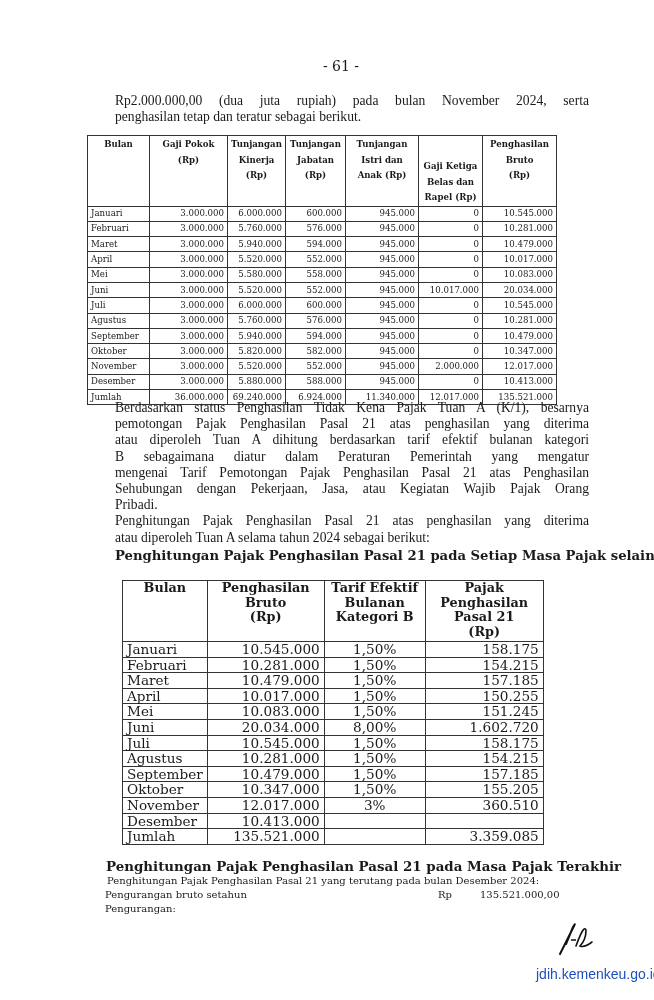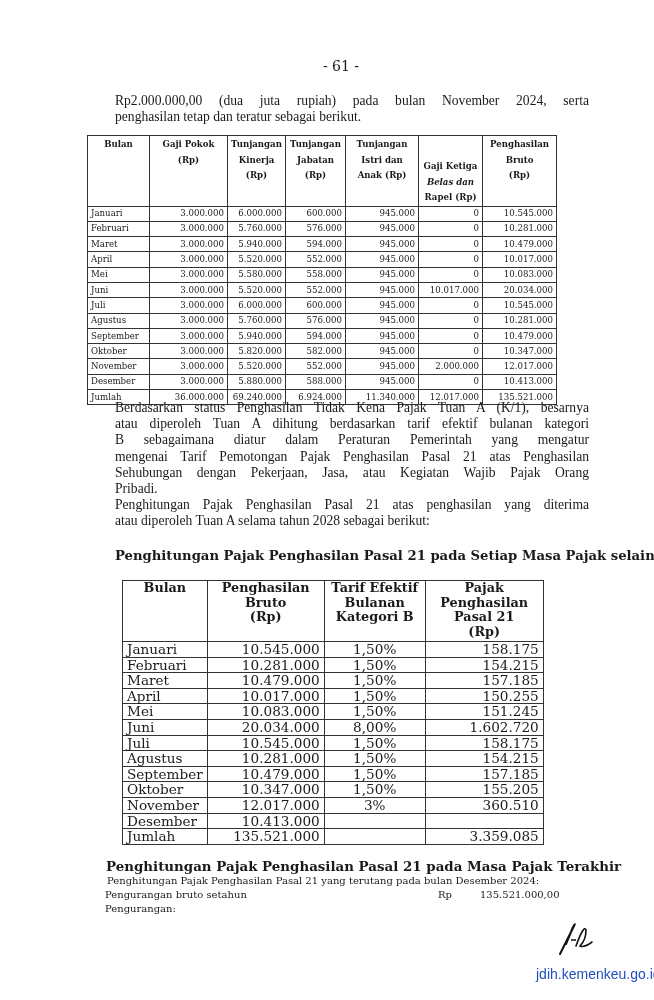--- a/index.html
+++ b/index.html
@@ -66,21 +66,21 @@
           <span style="display: block;">Jabatan</span>
           <span style="display: block;">(Rp)</span>
         </th>
         <th>
           <span style="display: block;">Tunjangan</span>
           <span style="display: block;">Istri dan</span>
           <span style="display: block;">Anak (Rp)</span>
         </th>
         <th>
           <span style="display: block; margin-top: 22px;">Gaji Ketiga</span>
-          <span style="display: block; font-style: italic;">Belas dan</span>
+          <span style="display: block;">Belas dan</span>
           <span style="display: block;">Rapel (Rp)</span>
         </th>
         <th>
           <span style="display: block;">Penghasilan</span>
           <span style="display: block;">Bruto</span>
           <span style="display: block;">(Rp)</span>
         </th>
       </tr>
   </thead>
   <tbody id="t1-body">
@@ -199,27 +199,28 @@
         <td class="num">6.924.000</td>
         <td class="num">11.340.000</td>
         <td class="num">12.017.000</td>
         <td class="num">135.521.000</td>
       </tr>
     </tbody>
 </table>
 
 <div class="abs para" style="top:400px;">
   <span class="ln">Berdasarkan status Penghasilan Tidak Kena Pajak Tuan A (K/1), besarnya</span>
+  <span class="ln">pemotongan Pajak Penghasilan Pasal 21 atas penghasilan yang diterima</span>
   <span class="ln">atau diperoleh Tuan A dihitung berdasarkan tarif efektif bulanan kategori</span>
   <span class="ln">B sebagaimana diatur dalam Peraturan Pemerintah yang mengatur</span>
   <span class="ln">mengenai Tarif Pemotongan Pajak Penghasilan Pasal 21 atas Penghasilan</span>
   <span class="ln">Sehubungan dengan Pekerjaan, Jasa, atau Kegiatan Wajib Pajak Orang</span>
   <span class="ln last">Pribadi.</span>
   <span class="ln">Penghitungan Pajak Penghasilan Pasal 21 atas penghasilan yang diterima</span>
-  <span class="ln last">atau diperoleh Tuan A selama tahun 2028 sebagai berikut:</span>
+  <span class="ln last">atau diperoleh Tuan A selama tahun 2024 sebagai berikut:</span>
 </div>
 
 <div class="abs h-bold" style="left:101px; top:549px; width:486px;">
   <span style="display:block; white-space:nowrap;">Penghitungan Pajak Penghasilan Pasal 21 pada Setiap Masa Pajak selain</span>
 </div>
 
 <table class="t2">
   <colgroup>
     <col style="width:78px">
       <col style="width:117px">

